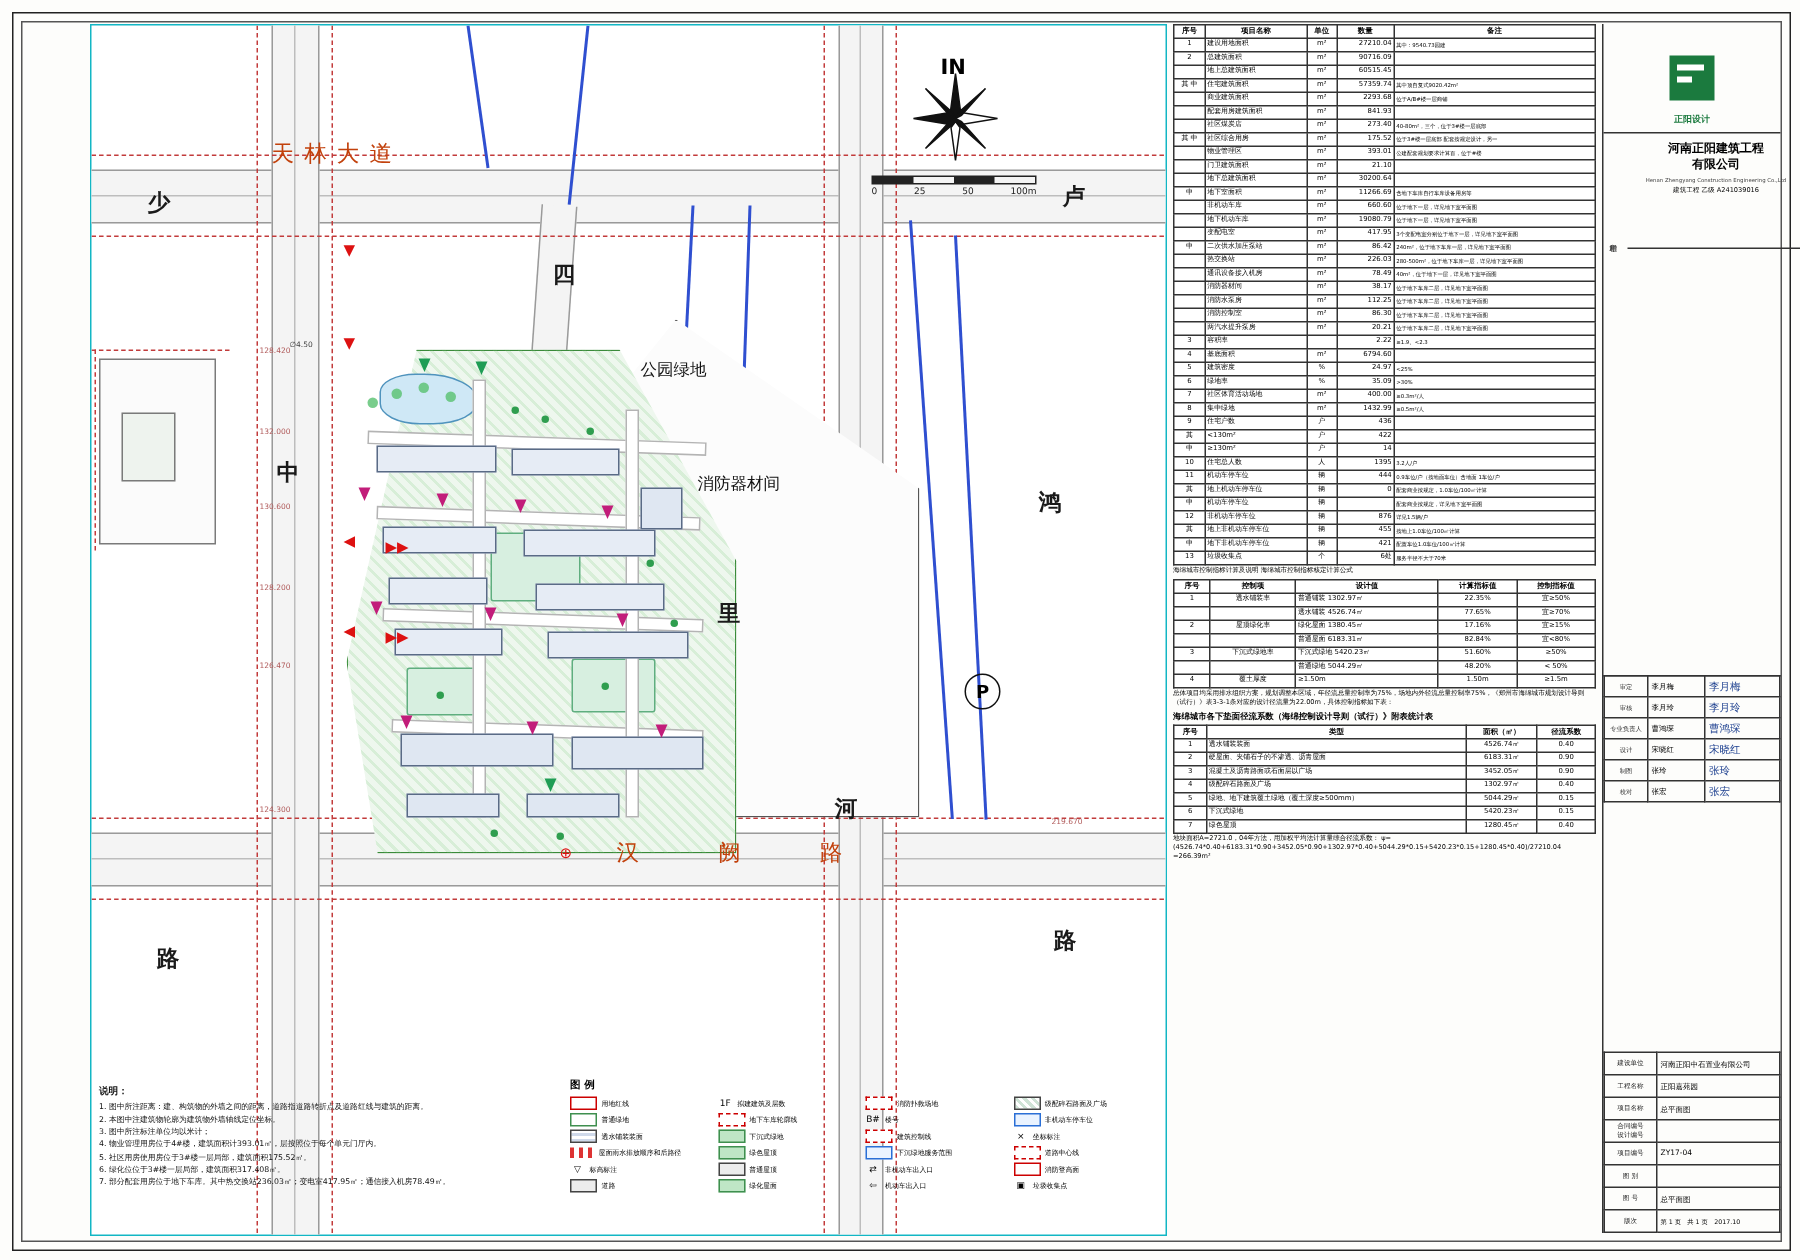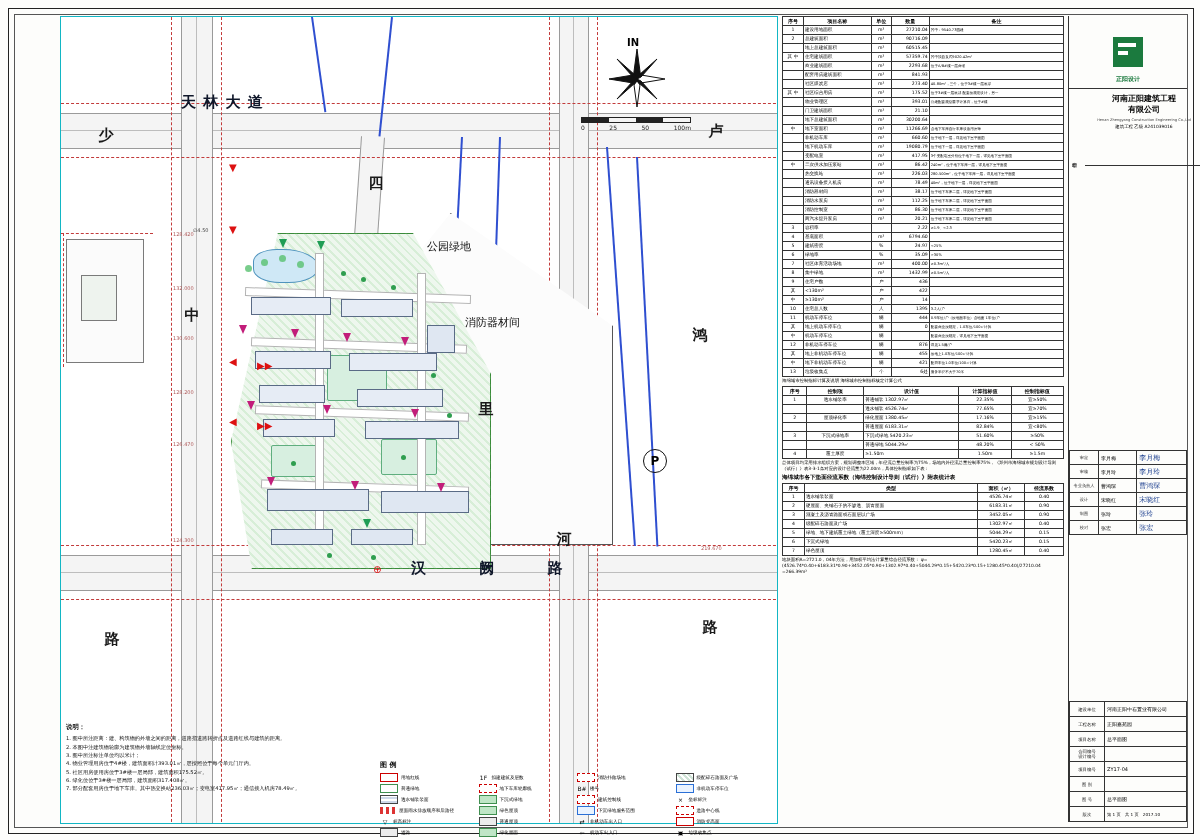--- a/index.html
+++ b/index.html
@@ -10,21 +10,21 @@
   .plan-border{position:absolute;left:60px;top:16px;width:716px;height:806px;border:1px solid #12b6c4;background:#ffffff;}
   .plan-inner{position:absolute;left:0;top:0;right:0;bottom:0;overflow:hidden;}
 
   
   .road{position:absolute;background:#f4f4f4;border-top:1px solid #9a9a9a;border-bottom:1px solid #9a9a9a;}
   .road-v{position:absolute;background:#f4f4f4;border-left:1px solid #9a9a9a;border-right:1px solid #9a9a9a;}
   .rline{position:absolute;background:#bdbdbd;height:1px;}
   .rline-v{position:absolute;background:#bdbdbd;width:1px;}
   .dashc{position:absolute;border-top:1px dashed #c23b3b;}
   .dashc-v{position:absolute;border-left:1px dashed #c23b3b;}
-  .road-label{position:absolute;color:#0f172a;font-size:15px;font-weight:bold;letter-spacing:1px;}
+  .road-label{position:absolute;color:#c2410c;font-size:15px;font-weight:normal;letter-spacing:1px;}
   .road-label-v{position:absolute;color:#1a1a1a;font-size:15px;font-weight:bold;width:18px;line-height:20px;text-align:center;}
   .small-lbl{position:absolute;font-size:5px;color:#b05a5a;}
 
   
   .site{position:absolute;left:170px;top:216px;width:260px;height:336px;}
   .site-fill{position:absolute;inset:0;background:#eef7ee;border:1px solid #3a8a3a;
     clip-path:polygon(18% 0%,70% 0%,100% 42%,100% 100%,8% 100%,0% 62%);}
   .site-hatch{position:absolute;inset:0;opacity:.55;
     background:repeating-linear-gradient(45deg,rgba(120,200,120,.35) 0 2px,rgba(255,255,255,0) 2px 6px);
     clip-path:polygon(18% 0%,70% 0%,100% 42%,100% 100%,8% 100%,0% 62%);}
@@ -37,21 +37,21 @@
   .treebig{position:absolute;width:7px;height:7px;background:#58c06f;border-radius:50%;opacity:.8;}
   .pin{position:absolute;width:0;height:0;border-left:4px solid transparent;border-right:4px solid transparent;border-top:9px solid #1f9d55;}
   .pin.mag{border-top-color:#c21d7a;}
   .arrow-red{position:absolute;color:#d11;font-size:10px;line-height:10px;}
   .blue-line{position:absolute;background:#2f4fd0;}
   .greenplot{position:absolute;border:1px solid #7a7a7a;background:#fbfbfb;}
   .plot-label{position:absolute;font-size:11px;color:#111;}
 
   
   .compass{position:absolute;left:540px;top:22px;width:72px;height:74px;}
-  .compass .n{position:absolute;left:26px;top:-2px;font-size:10px;font-weight:bold;}
+  .compass .n{position:absolute;left:26px;top:-2px;font-size:14px;font-weight:bold;}
   .scalebar{position:absolute;left:520px;top:100px;width:110px;font-size:6px;color:#222;}
   .scalebar .bar{display:flex;height:4px;border:1px solid #222;}
   .scalebar .bar div{flex:1;}
   .scalebar .bar div:nth-child(odd){background:#222;}
   .scalebar .ticks{display:flex;justify-content:space-between;margin-top:1px;}
 
   .pcircle{position:absolute;width:22px;height:22px;border:1.5px solid #111;border-radius:50%;
     display:flex;align-items:center;justify-content:center;font-size:12px;font-weight:bold;}
 
   
@@ -85,21 +85,21 @@
   table.sig td.k{width:24px;text-align:center;font-size:4.2px;color:#333;}
   .sign{font-family:"DejaVu Serif","Liberation Serif",serif;font-size:7px;color:#1c3f8f;}
   .proj-tbl{position:absolute;left:0;bottom:0;width:118px;}
   table.proj{border-collapse:collapse;width:100%;font-size:5px;}
   table.proj td{border:.5px solid #333;height:14px;padding:0 2px;}
   table.proj td.k{width:30px;font-size:4.4px;color:#222;text-align:center;}
 
   
   .notes{position:absolute;left:66px;top:722px;width:300px;font-size:5.2px;line-height:1.6;color:#111;}
   .notes h4{margin:0 0 2px;font-size:6.4px;}
-  .legend{position:absolute;left:380px;top:718px;width:390px;margin-top:42px;}
+  .legend{position:absolute;left:380px;top:718px;width:390px;}
   .legend h4{margin:0 0 3px;font-size:7px;}
   .lg-grid{display:grid;grid-template-columns:repeat(4,1fr);gap:2px 4px;}
   .lg-item{display:flex;align-items:center;font-size:4.6px;gap:3px;}
   .sw{width:16px;height:7px;flex:0 0 16px;border:.5px solid #444;}
   .sw.dash{border:.5px dashed #c00;background:#fff;}
   .sw.red{border:.5px solid #c00;background:#fff;}
   .sw.dot{background:repeating-linear-gradient(90deg,#d33 0 3px,#fff 3px 6px);border:none;}
   .sw.blue{border:.5px solid #2a6fd6;background:#eaf3ff;}
   .sw.greenfill{background:#bfe6c6;border:.5px solid #3f8f4f;}
   .sw.greenline{background:#fff;border:.5px solid #3f8f4f;}

